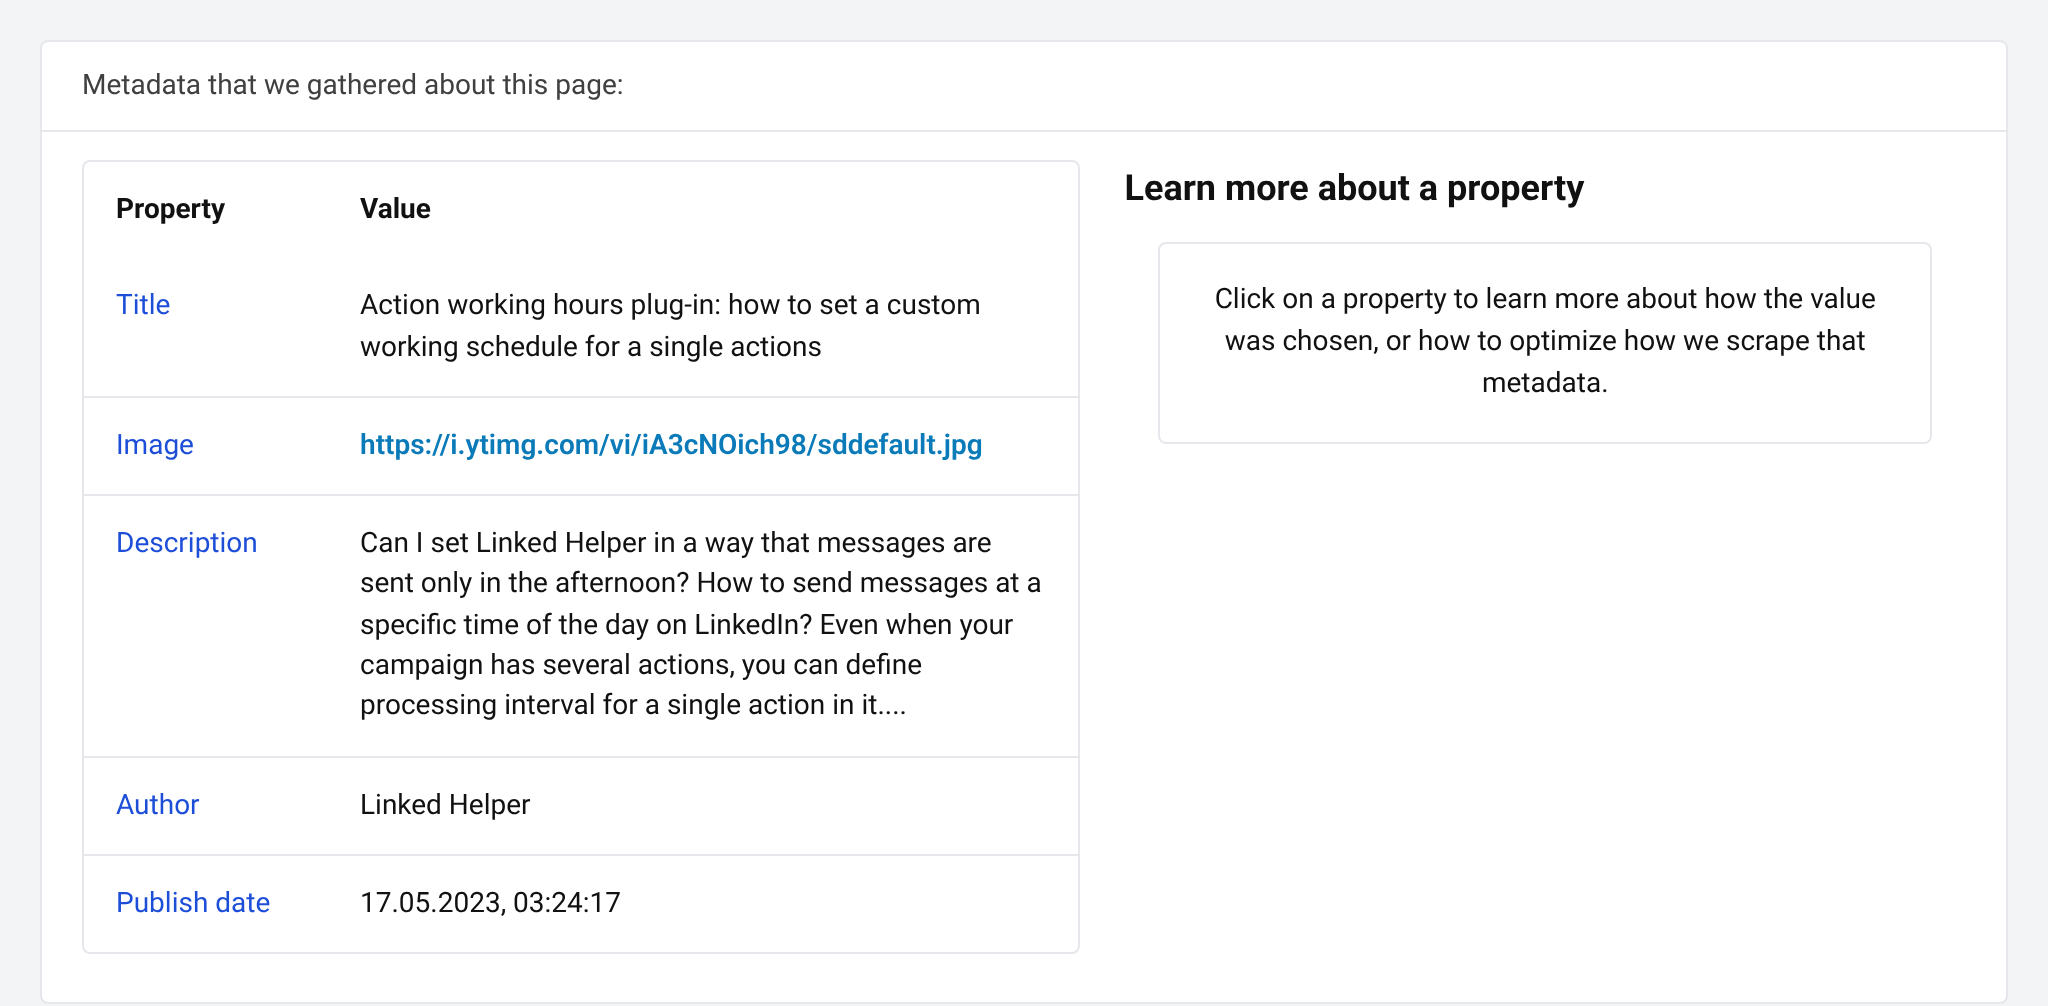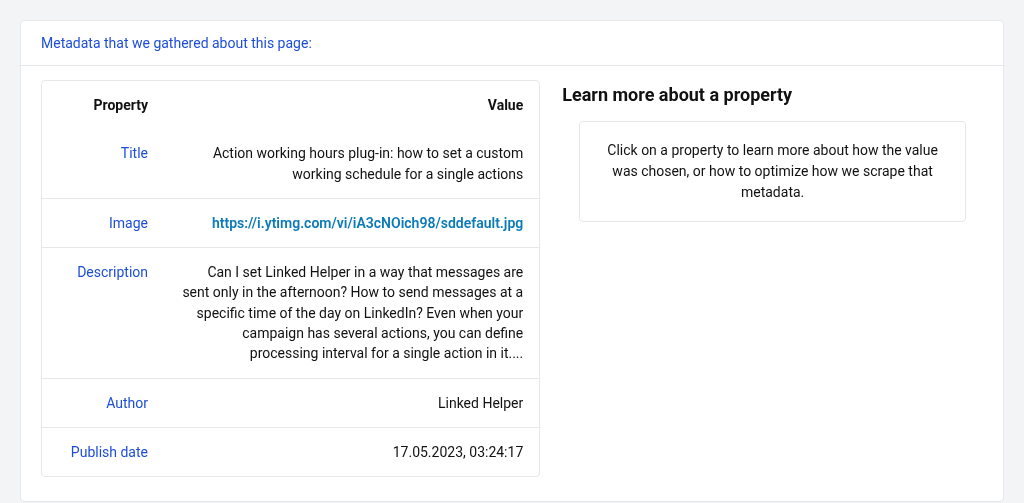--- a/index.html
+++ b/index.html
@@ -11,21 +11,21 @@
     }
     .card {
       background: #fff;
       border: 1px solid #e5e7eb;
       border-radius: 4px;
       overflow: hidden;
     }
     .card-header {
       padding: 14px 20px;
       font-size: 14px;
-      color: #1d4ed8;
+      color: #404040;
       border-bottom: 1px solid #e5e7eb;
     }
     .card-body {
       display: flex;
       padding: 14px 20px 24px 20px;
       gap: 22px;
     }
     .left-col {
       flex: 0 0 53%;
     }
@@ -34,21 +34,21 @@
     }
     .meta-table {
       width: 100%;
       border: 1px solid #e5e7eb;
       border-radius: 4px;
       border-collapse: separate;
       border-spacing: 0;
       font-size: 14px;
     }
     .meta-table th, .meta-table td {
-      text-align: right;
+      text-align: left;
       padding: 14px 16px;
       vertical-align: top;
       border-bottom: 1px solid #e5e7eb;
       line-height: 1.45;
       word-break: break-word;
     }
     .meta-table tr:last-child th,
     .meta-table tr:last-child td {
       border-bottom: none;
     }

